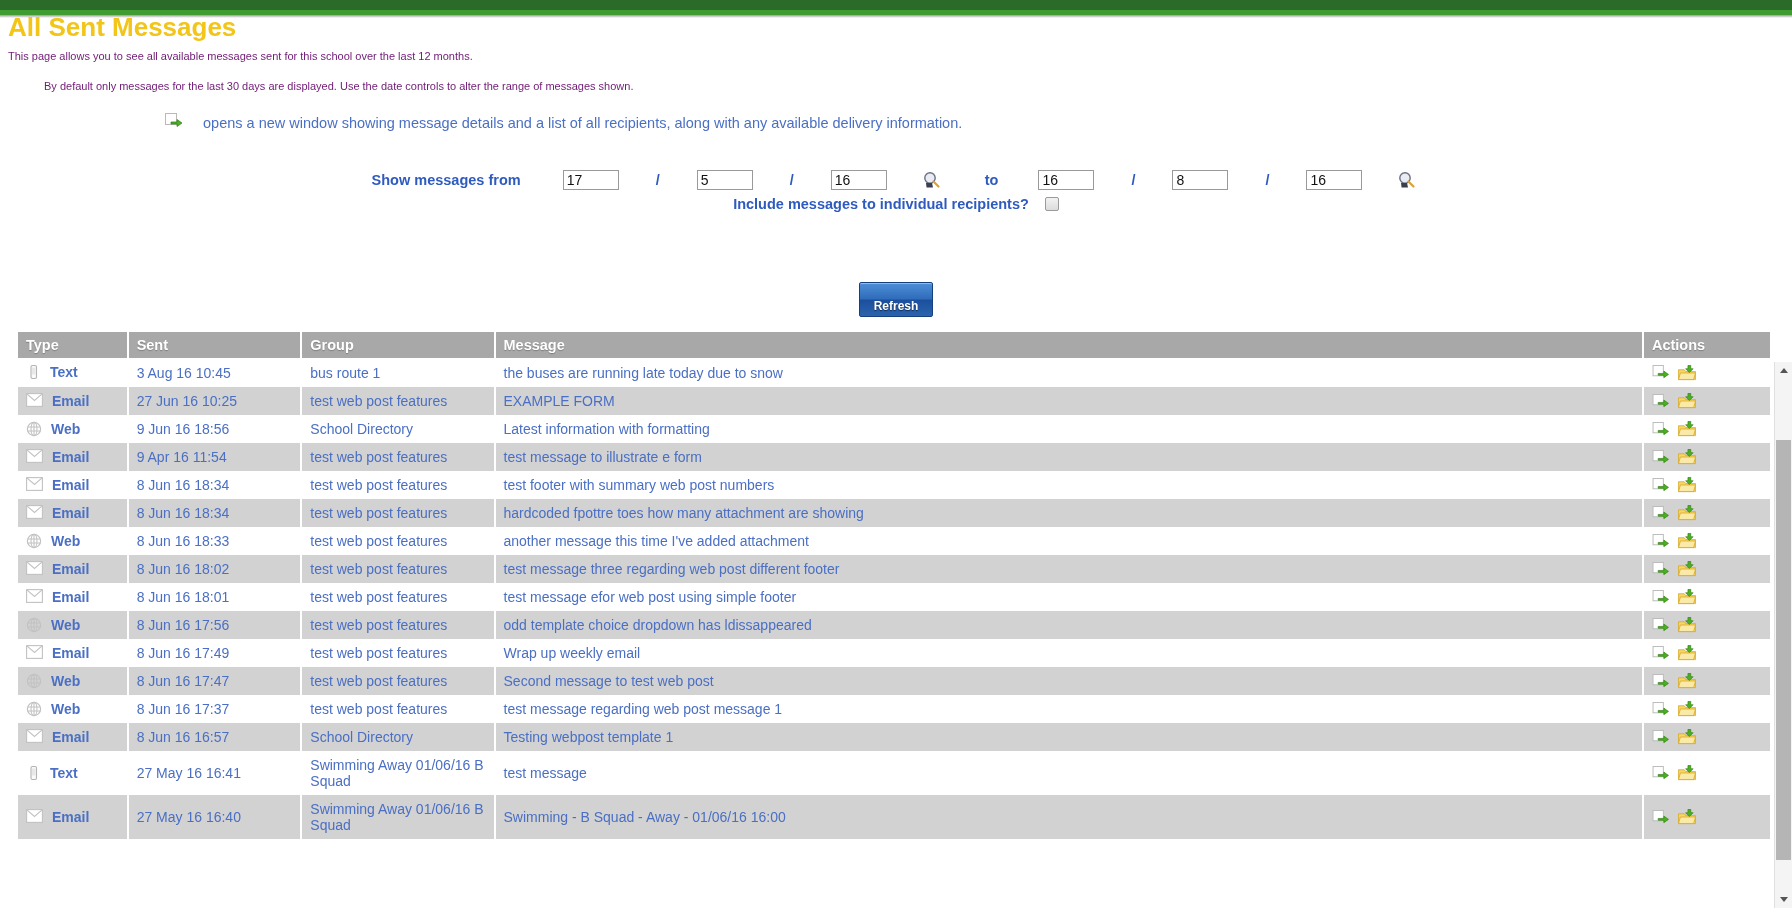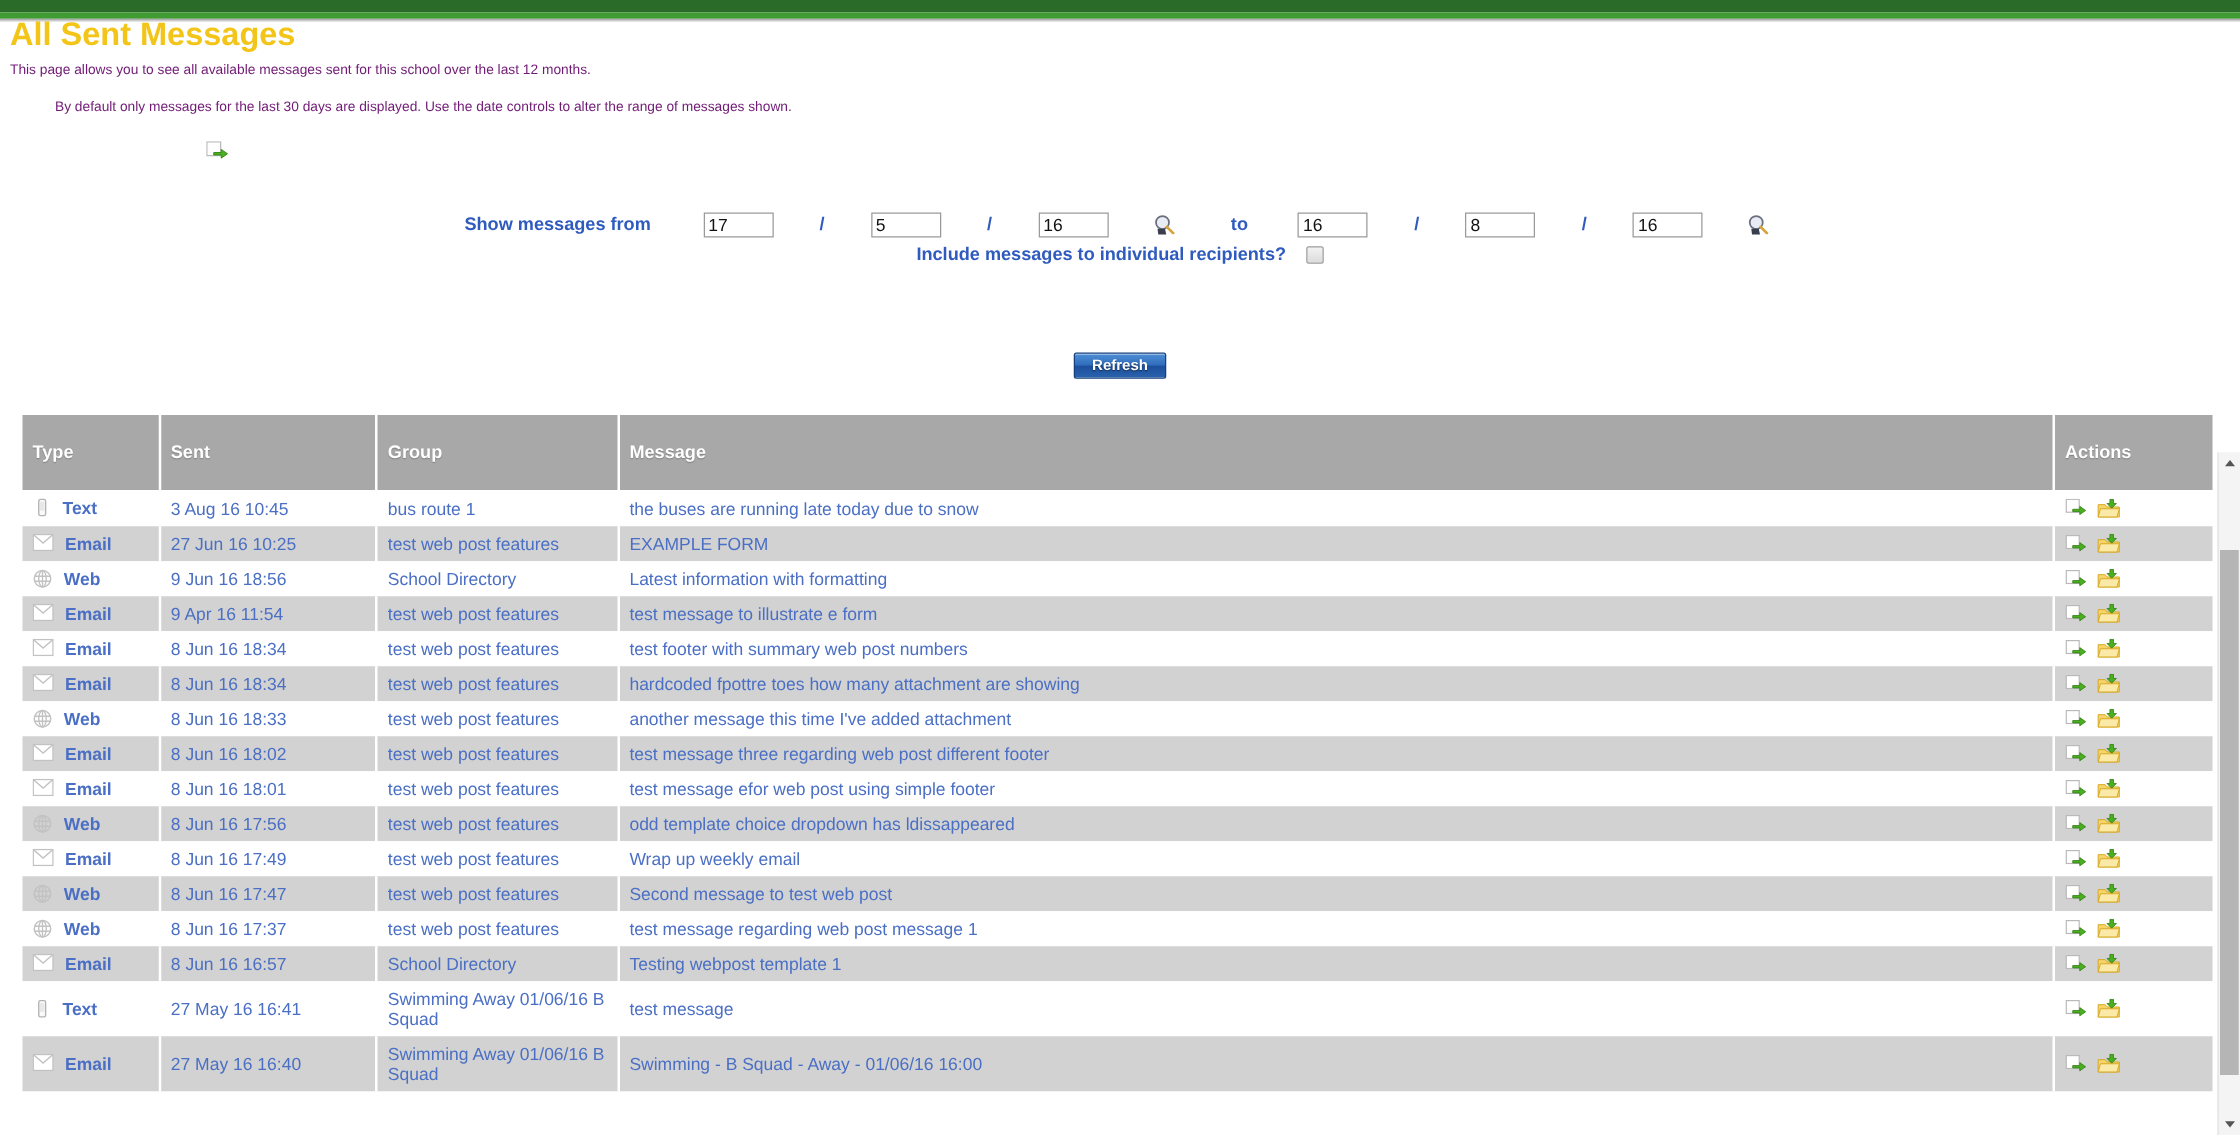--- a/index.html
+++ b/index.html
@@ -59,40 +59,40 @@
   .chklabel{font-size:14.5px;font-weight:bold;color:#2f5bbf;margin-right:16px;}
   .chkbox{
     width:14px;height:14px;border:1px solid #9a9a9a;
     background:linear-gradient(to bottom,#f2f2f2,#dcdcdc);
     border-radius:2px;box-sizing:border-box;
   }
 
   .refresh-wrap{position:absolute;left:0;top:282px;width:1792px;text-align:center;}
   .refresh-btn{
     display:inline-block;
-    padding:2px 14px 3px 14px;
+    padding:16px 14px 3px 14px;
     font-size:12px;font-weight:bold;color:#ffffff;
     text-shadow:0 1px 1px rgba(0,0,0,.55);
     background:linear-gradient(to bottom,#4f8fd6 0%,#2f6cbb 48%,#1c4f9c 52%,#2a63ad 100%);
     border:1px solid #16407d;border-radius:2px;
     box-shadow:inset 0 1px 0 rgba(255,255,255,.4);
     cursor:pointer;
   }
 
   
   .tbl{
     position:absolute;left:18px;top:332px;
     width:1752px;
     border-collapse:collapse;
     font-size:14px;
   }
   .tbl th{
     background:#a8a8a8;color:#ffffff;
     text-align:left;font-size:14.5px;font-weight:bold;
-    padding:22px 8px;
+    padding:5px 8px;
     border-right:2px solid #ffffff;
     text-shadow:0 1px 1px rgba(0,0,0,.25);
   }
   .tbl th.last{border-right:none;}
   .tbl td{
     padding:6px 8px;
     color:#4a6fc4;
     border-right:2px solid #ffffff;
     vertical-align:middle;
   }
@@ -139,20 +139,21 @@
 <div class="para p2">By default only messages for the last 30 days are displayed. Use the date controls to alter the range of messages shown.</div>
 
 <div class="legend">
   <div class="legend-row">
     <span class="legend-ico ico">
       <svg width="18" height="16" viewBox="0 0 18 16">
         <rect x="0.5" y="0.5" width="11" height="11" fill="#ffffff" stroke="#b9b9b9"></rect>
         <path d="M6 9 H12 V6.5 L17 10 L12 13.5 V11 H6 Z" fill="#4caf22" stroke="#2f8010" stroke-width="0.7"></path>
       </svg>
     </span>
+    <span class="legend-txt">opens a new window showing message details and a list of all recipients, along with any available delivery information.</span>
   </div>
 </div>
 
 <div class="datebar">
   <span class="dlabel">Show messages from</span>
 
   <input class="dinput" value="17" style="">
   <span class="dslash">/</span>
   <input class="dinput" value="5" style="">
   <span class="dslash">/</span>

